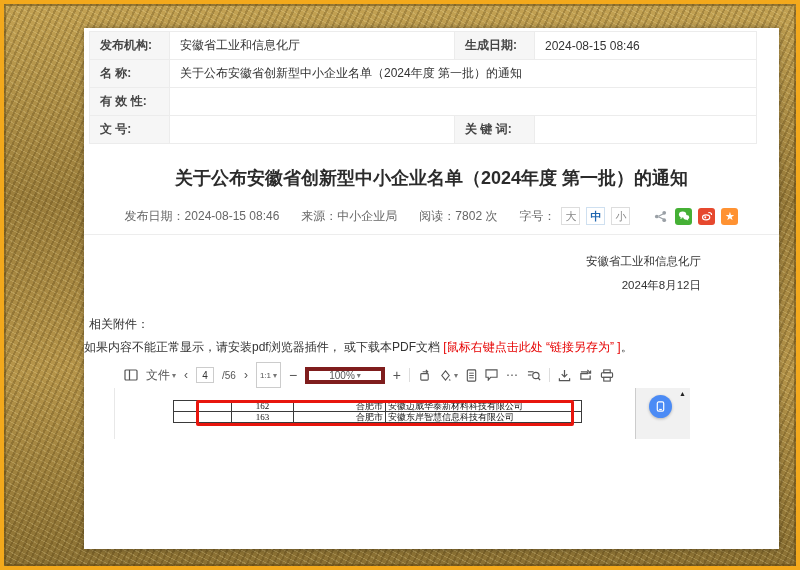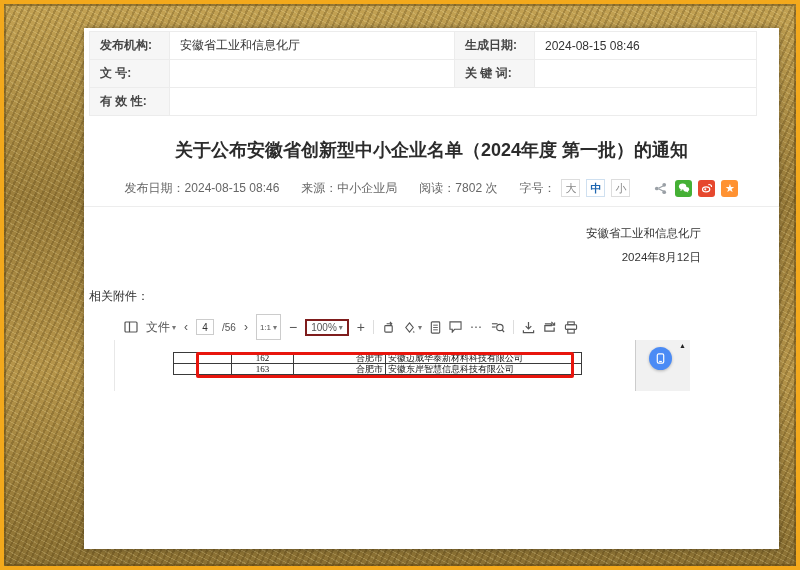--- a/index.html
+++ b/index.html
@@ -55,22 +55,22 @@
   
   .pdf { position:relative; margin:6px 0 0 30px; width:585px; }
   .pdf-toolbar { height:26px; background:#fff; display:flex; align-items:center;
                  gap:8px; padding:0 10px; color:#555; font-size:12px; }
   .pdf-toolbar .tool { display:inline-flex; align-items:center; gap:2px; cursor:pointer;
                        color:#555; white-space:nowrap; }
   .pdf-toolbar svg { display:block; }
   .caret { font-size:8px; color:#777; }
   .pageinput { width:18px; height:16px; border:1px solid #ccc; text-align:center;
                font-size:10px; color:#333; }
-  .zoombox { display:inline-flex; align-items:center; gap:3px; border:2px solid #7f1d1d;
-             height:17px; padding:0 4px; font-size:10px; }
+  .zoombox { display:inline-flex; align-items:center; gap:3px; border:4px solid #7f1d1d;
+             height:17px; padding:0 20px; font-size:10px; }
   .fitbox { display:inline-flex; align-items:center; gap:2px; border:1px solid #ccc;
             height:15px; padding:12px 3px; font-size:8px; }
   .tdiv { width:1px; height:14px; background:#ddd; }
   .pm { font-size:14px; color:#555; cursor:pointer; }
 
   .pdf-body { position:relative; height:51px; background:#fff; border-left:1px solid #e8e8e8; }
   .gutter { position:absolute; left:520px; top:0; width:55px; height:100%;
             background:#f1f1f1; border-left:1px solid #ccc; }
   .scroll-up { position:absolute; left:43px; top:2px; font-size:7px; color:#222; cursor:pointer; }
   .fab { position:absolute; left:534px; top:7px; width:23px; height:23px; border-radius:50%;
@@ -95,28 +95,32 @@
 
     <table class="meta">
       <tbody>
           <tr>
         <td class="lbl">发布机构:</td>
         <td class="val1">安徽省工业和信息化厅</td>
         <td class="lbl">生成日期:</td>
         <td class="val2">2024-08-15 08:46</td>
       </tr>
       <tr>
+        <td class="lbl">名    称:</td>
+        <td colspan="3">关于公布安徽省创新型中小企业名单（2024年度 第一批）的通知</td>
+      </tr>
+      <tr>
+        <td class="lbl">有 效 性:</td>
+        <td colspan="3"></td>
+      </tr>
+      <tr>
         <td class="lbl">文    号:</td>
         <td class="val1"></td>
         <td class="lbl">关 键 词:</td>
         <td class="val2"></td>
-      </tr>
-      <tr>
-        <td class="lbl">有 效 性:</td>
-        <td colspan="3"></td>
       </tr>
     </tbody>
       </table>
 
     <div class="title">关于公布安徽省创新型中小企业名单（2024年度 第一批）的通知</div>
     <div class="meta-line">
       <span>发布日期：2024-08-15 08:46</span>
       <span class="gap"></span>
       <span>来源：中小企业局</span>
       <span class="gap"></span>
@@ -158,20 +162,23 @@
       </span>
       <span class="share star">★</span>
     </div>
 
     <div class="sign">
       <div>安徽省工业和信息化厅</div>
       <div>2024年8月12日</div>
     </div>
 
     <div class="related">相关附件：</div>
+    <div class="notice">
+      <span>如果内容不能正常显示，请安装pdf浏览器插件， 或下载本PDF文档 </span><span class="red">[鼠标右键点击此处 “链接另存为” ]</span><span>。</span>
+    </div>
 
     <div class="pdf">
       <div class="pdf-toolbar">
         <span class="tool">
           <svg width="14" height="12" viewBox="0 0 14 12">
               <rect x="1" y="1" width="12" height="10" rx="1" fill="none" stroke="#555" stroke-width="1.2"></rect>
               <line x1="5.5" y1="1" x2="5.5" y2="11" stroke="#555" stroke-width="1.2"></line>
             </svg>
         </span>
         <span class="tool">

